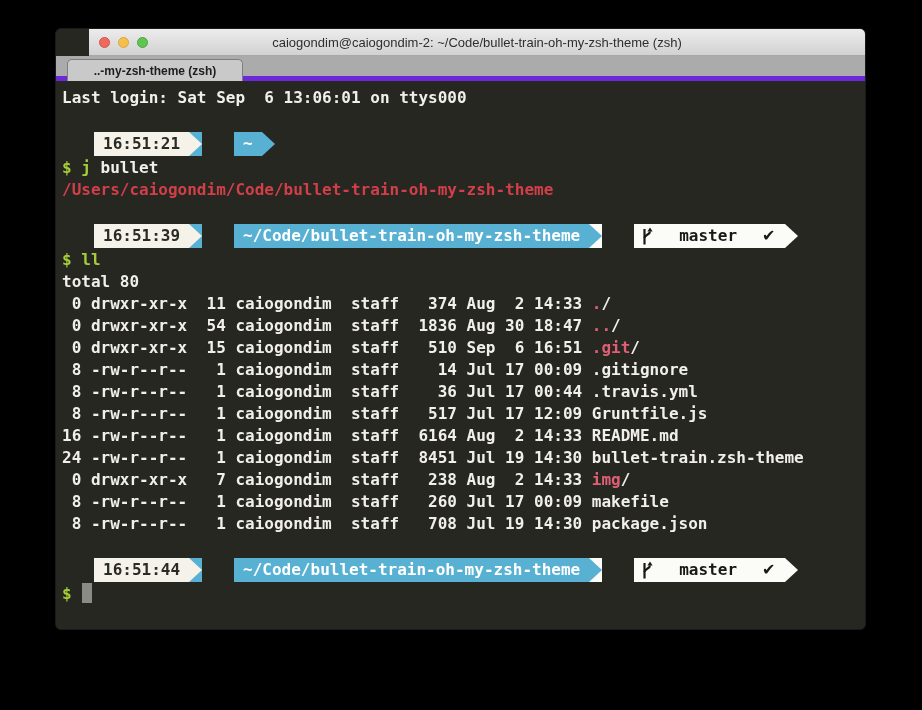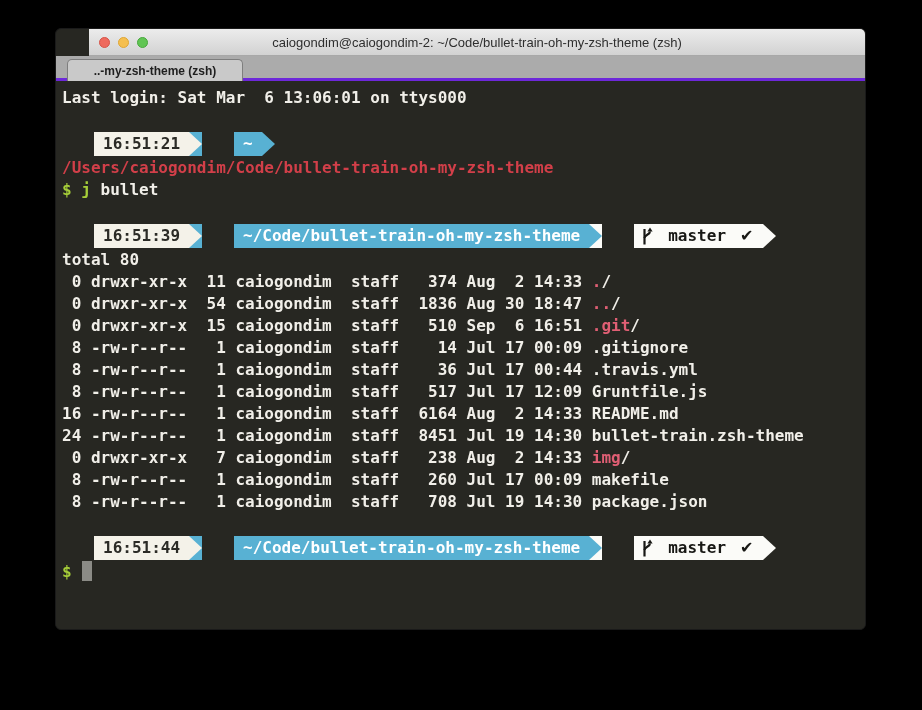--- a/index.html
+++ b/index.html
@@ -22,21 +22,21 @@
     font-family:"Liberation Sans",sans-serif;font-size:13px;color:#2e2e2e;
   }
   .lights{position:absolute;left:10px;top:0;height:100%;display:flex;align-items:center;gap:8px;}
   .light{width:11px;height:11px;border-radius:50%;box-sizing:border-box;}
   .light.red{background:#ee6a5e;border:1px solid #d65348;}
   .light.yellow{background:#f5bf4f;border:1px solid #dfa634;}
   .light.green{background:#61c554;border:1px solid #47a83c;}
   
   .tabbar{
     height:26px;background:#ababab;position:relative;
-    border-bottom:4px solid #6d28d9;box-sizing:border-box;
+    border-bottom:6px solid #6d28d9;box-sizing:border-box;
   }
   .tab{
     position:absolute;left:11px;top:3px;width:176px;height:23px;
     background:#c9c9c9;border:1px solid #7e7e7e;border-bottom:none;
     border-radius:5px 5px 0 0;display:flex;align-items:center;justify-content:center;
     box-sizing:border-box;
   }
   .tab-label{font-family:"Liberation Sans",sans-serif;font-size:12px;color:#1e1e1e;font-weight:bold;}
   
   .screen{
@@ -46,21 +46,21 @@
   }
   .line{height:22px;line-height:22px;white-space:pre;}
   .prompt-line{height:24px;display:flex;align-items:center;margin:1px 0;}
   .c-fg{color:#f1efe9;}
   .c-red{color:#d23f49;}
   .c-green{color:#a6ce39;}
   .c-dir{color:#e05f74;}
   .seg{display:inline-block;height:24px;line-height:24px;padding:0 9px;margin-left:32px;}
   .seg-time{background:#f4f2e9;color:#2b2b26;}
   .seg-path{background:#58b1d3;color:#ffffff;}
-  .seg-git{background:#fbfbf8;color:#181815;display:inline-flex;align-items:center;gap:14px;padding:0 10px 0 7px;}
+  .seg-git{background:#fbfbf8;color:#181815;display:inline-flex;align-items:center;gap:25px;padding:0 10px 0 7px;}
   .arr{display:inline-block;width:0;height:0;
        border-top:12px solid transparent;border-bottom:12px solid transparent;}
   .arr-cream{border-left:13px solid #f4f2e9;}
   .arr-blue{border-left:13px solid #58b1d3;}
   .arr-white{border-left:13px solid #fbfbf8;}
   .bg-blue{background:#58b1d3;}
   .bg-white{background:#fbfbf8;}
   .check{font-family:"DejaVu Sans",sans-serif;font-weight:bold;}
   .cursor{display:inline-block;width:10px;height:20px;background:#8b8b86;
           vertical-align:middle;margin-left:1px;margin-top:-3px;}
@@ -77,49 +77,50 @@
       <span class="light green"></span>
     </div>
     <span class="title-text">caiogondim@caiogondim-2: ~/Code/bullet-train-oh-my-zsh-theme (zsh)</span>
   </div>
   <div class="tabbar">
     <div class="tab">
       <span class="tab-label">..-my-zsh-theme (zsh)</span>
     </div>
   </div>
   <div class="screen" id="screen">
-      <div class="line"><span class="c-fg">Last login: Sat Mar  6 13:06:01 on ttys000</span></div>
+      <div class="line"><span class="c-fg">Last login: Sat Sep  6 13:06:01 on ttys000</span></div>
       <div class="line"></div>
       <div class="prompt-line">
         <span class="seg seg-time">16:51:21</span>
         <span class="arr arr-cream bg-blue"></span>
         <span class="seg seg-path">~</span>
         <span class="arr arr-blue"></span>
       </div>
+      <div class="line"><span class="c-green">$ j</span><span class="c-fg"> bullet</span></div>
       <div class="line"><span class="c-red">/Users/caiogondim/Code/bullet-train-oh-my-zsh-theme</span></div>
-      <div class="line"><span class="c-green">$ j</span><span class="c-fg"> bullet</span></div>
       <div class="line"></div>
       <div class="prompt-line">
         <span class="seg seg-time">16:51:39</span>
         <span class="arr arr-cream bg-blue"></span>
         <span class="seg seg-path">~/Code/bullet-train-oh-my-zsh-theme</span>
         <span class="arr arr-blue bg-white"></span>
         <span class="seg seg-git">
           <span>
             <svg width="13" height="19" viewBox="0 0 13 19" class="branch-svg">
               <path d="M3.5 2 V17.5" stroke="#181815" stroke-width="2.2" fill="none"></path>
               <path d="M3.5 11 C3.5 7.5, 9 8, 9 4.5" stroke="#181815" stroke-width="2.2" fill="none"></path>
               <path d="M6.4 4.6 L9 0.6 L11.6 4.6 Z" fill="#181815"></path>
             </svg>
           </span>
           <span>master</span>
           <span class="check">✔</span>
         </span>
         <span class="arr arr-white"></span>
       </div>
+      <div class="line"><span class="c-green">$ ll</span></div>
       <div class="line"><span class="c-fg">total 80</span></div>
       <div class="line"><span class="c-fg"> 0 drwxr-xr-x  11 caiogondim  staff   374 Aug  2 14:33 </span><span class="c-dir">.</span><span class="c-fg">/</span></div>
       <div class="line"><span class="c-fg"> 0 drwxr-xr-x  54 caiogondim  staff  1836 Aug 30 18:47 </span><span class="c-dir">..</span><span class="c-fg">/</span></div>
       <div class="line"><span class="c-fg"> 0 drwxr-xr-x  15 caiogondim  staff   510 Sep  6 16:51 </span><span class="c-dir">.git</span><span class="c-fg">/</span></div>
       <div class="line"><span class="c-fg"> 8 -rw-r--r--   1 caiogondim  staff    14 Jul 17 00:09 </span><span class="c-fg">.gitignore</span></div>
       <div class="line"><span class="c-fg"> 8 -rw-r--r--   1 caiogondim  staff    36 Jul 17 00:44 </span><span class="c-fg">.travis.yml</span></div>
       <div class="line"><span class="c-fg"> 8 -rw-r--r--   1 caiogondim  staff   517 Jul 17 12:09 </span><span class="c-fg">Gruntfile.js</span></div>
       <div class="line"><span class="c-fg">16 -rw-r--r--   1 caiogondim  staff  6164 Aug  2 14:33 </span><span class="c-fg">README.md</span></div>
       <div class="line"><span class="c-fg">24 -rw-r--r--   1 caiogondim  staff  8451 Jul 19 14:30 </span><span class="c-fg">bullet-train.zsh-theme</span></div>
       <div class="line"><span class="c-fg"> 0 drwxr-xr-x   7 caiogondim  staff   238 Aug  2 14:33 </span><span class="c-dir">img</span><span class="c-fg">/</span></div>

